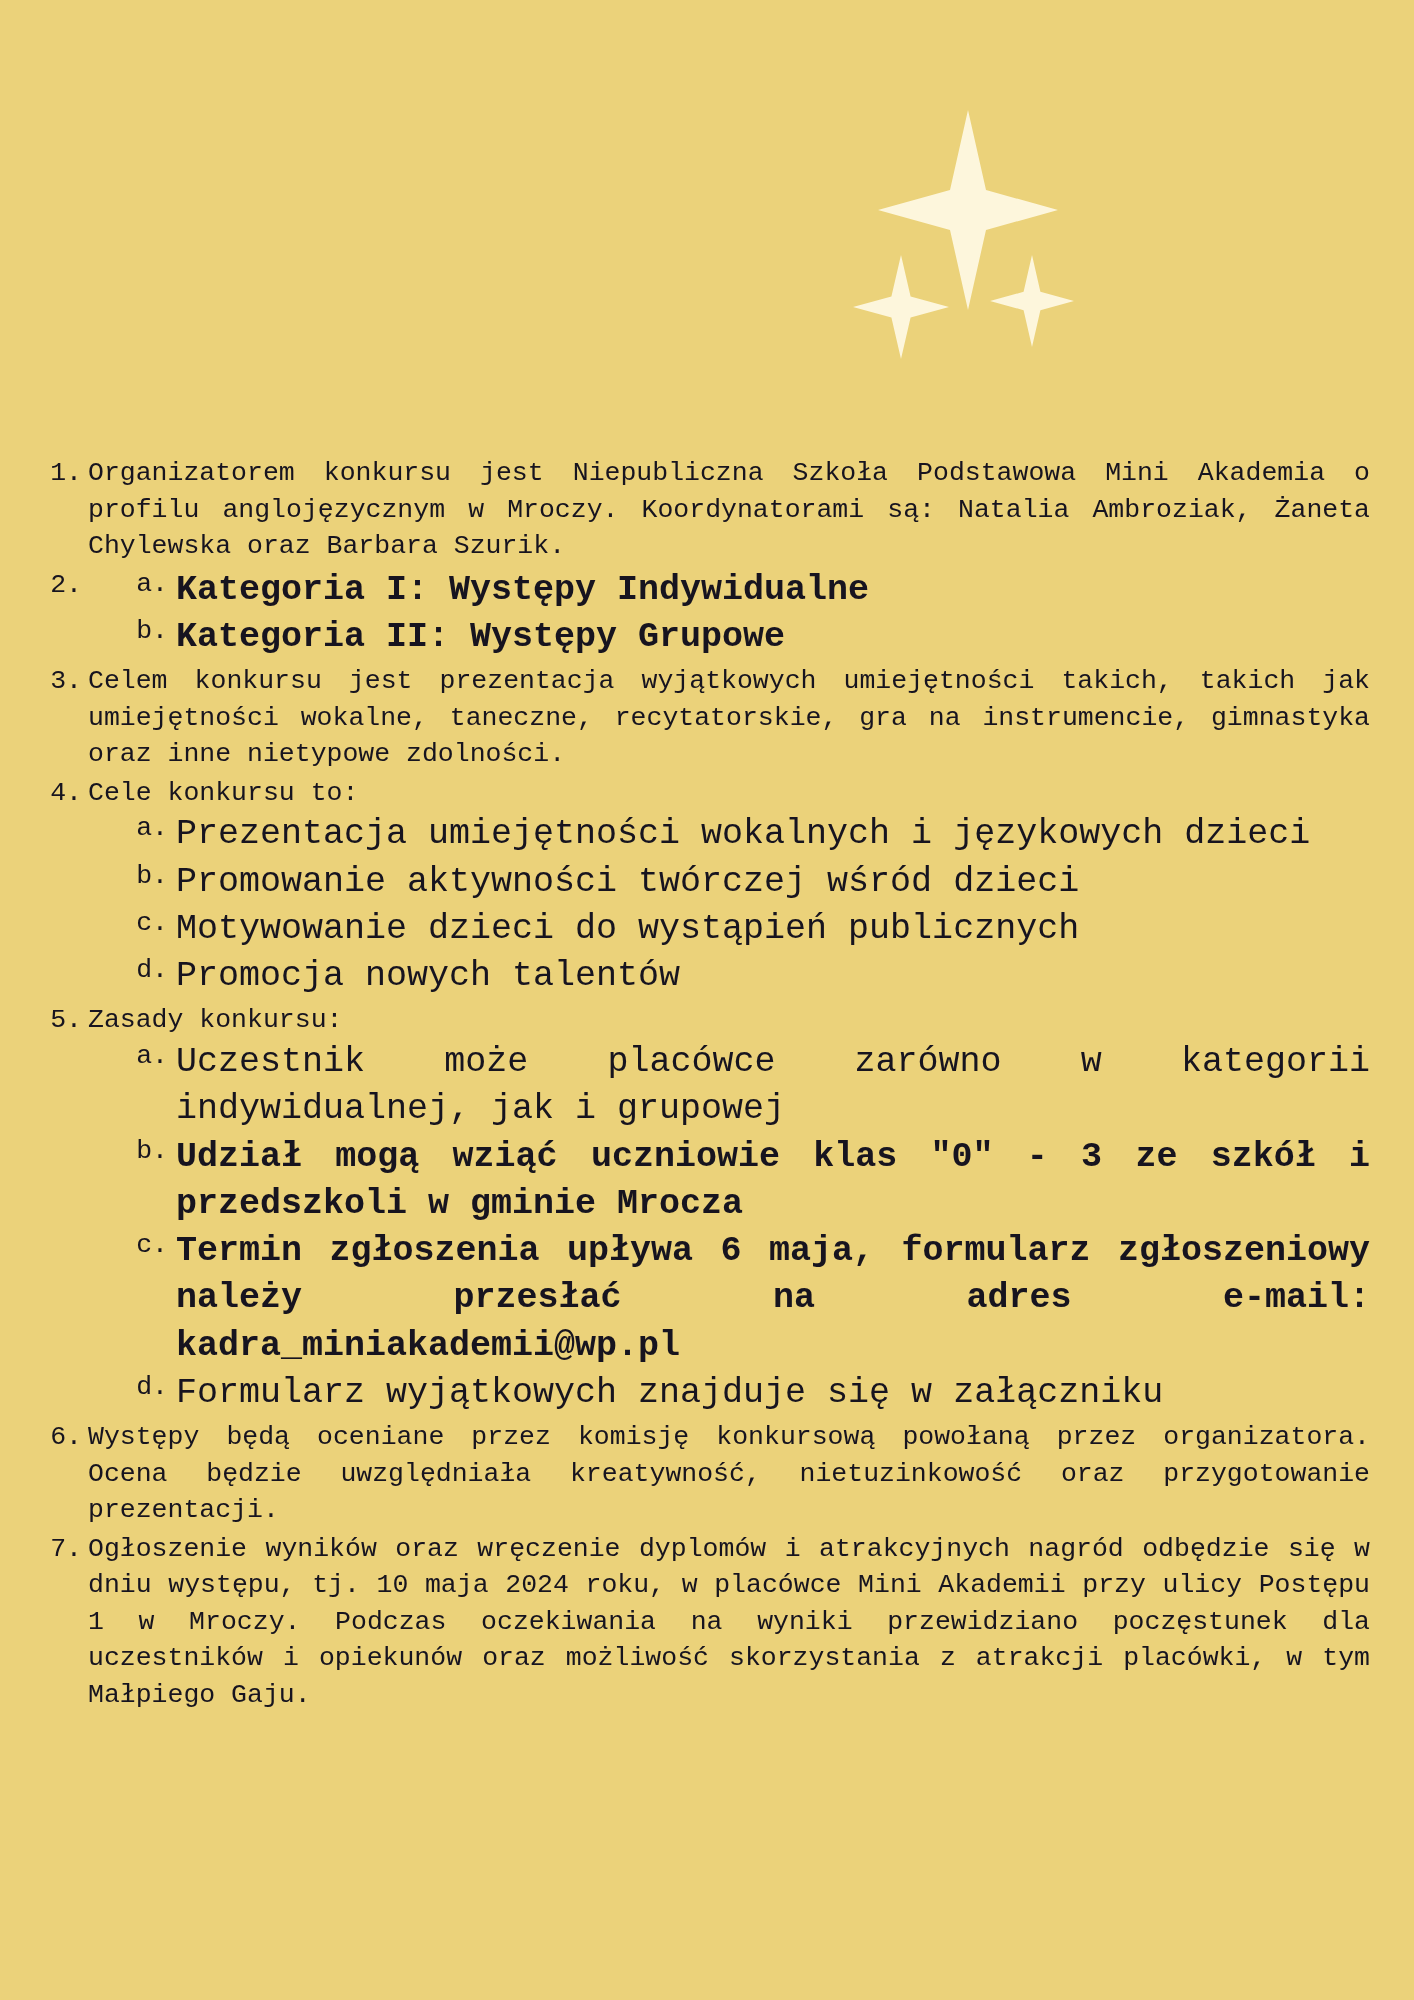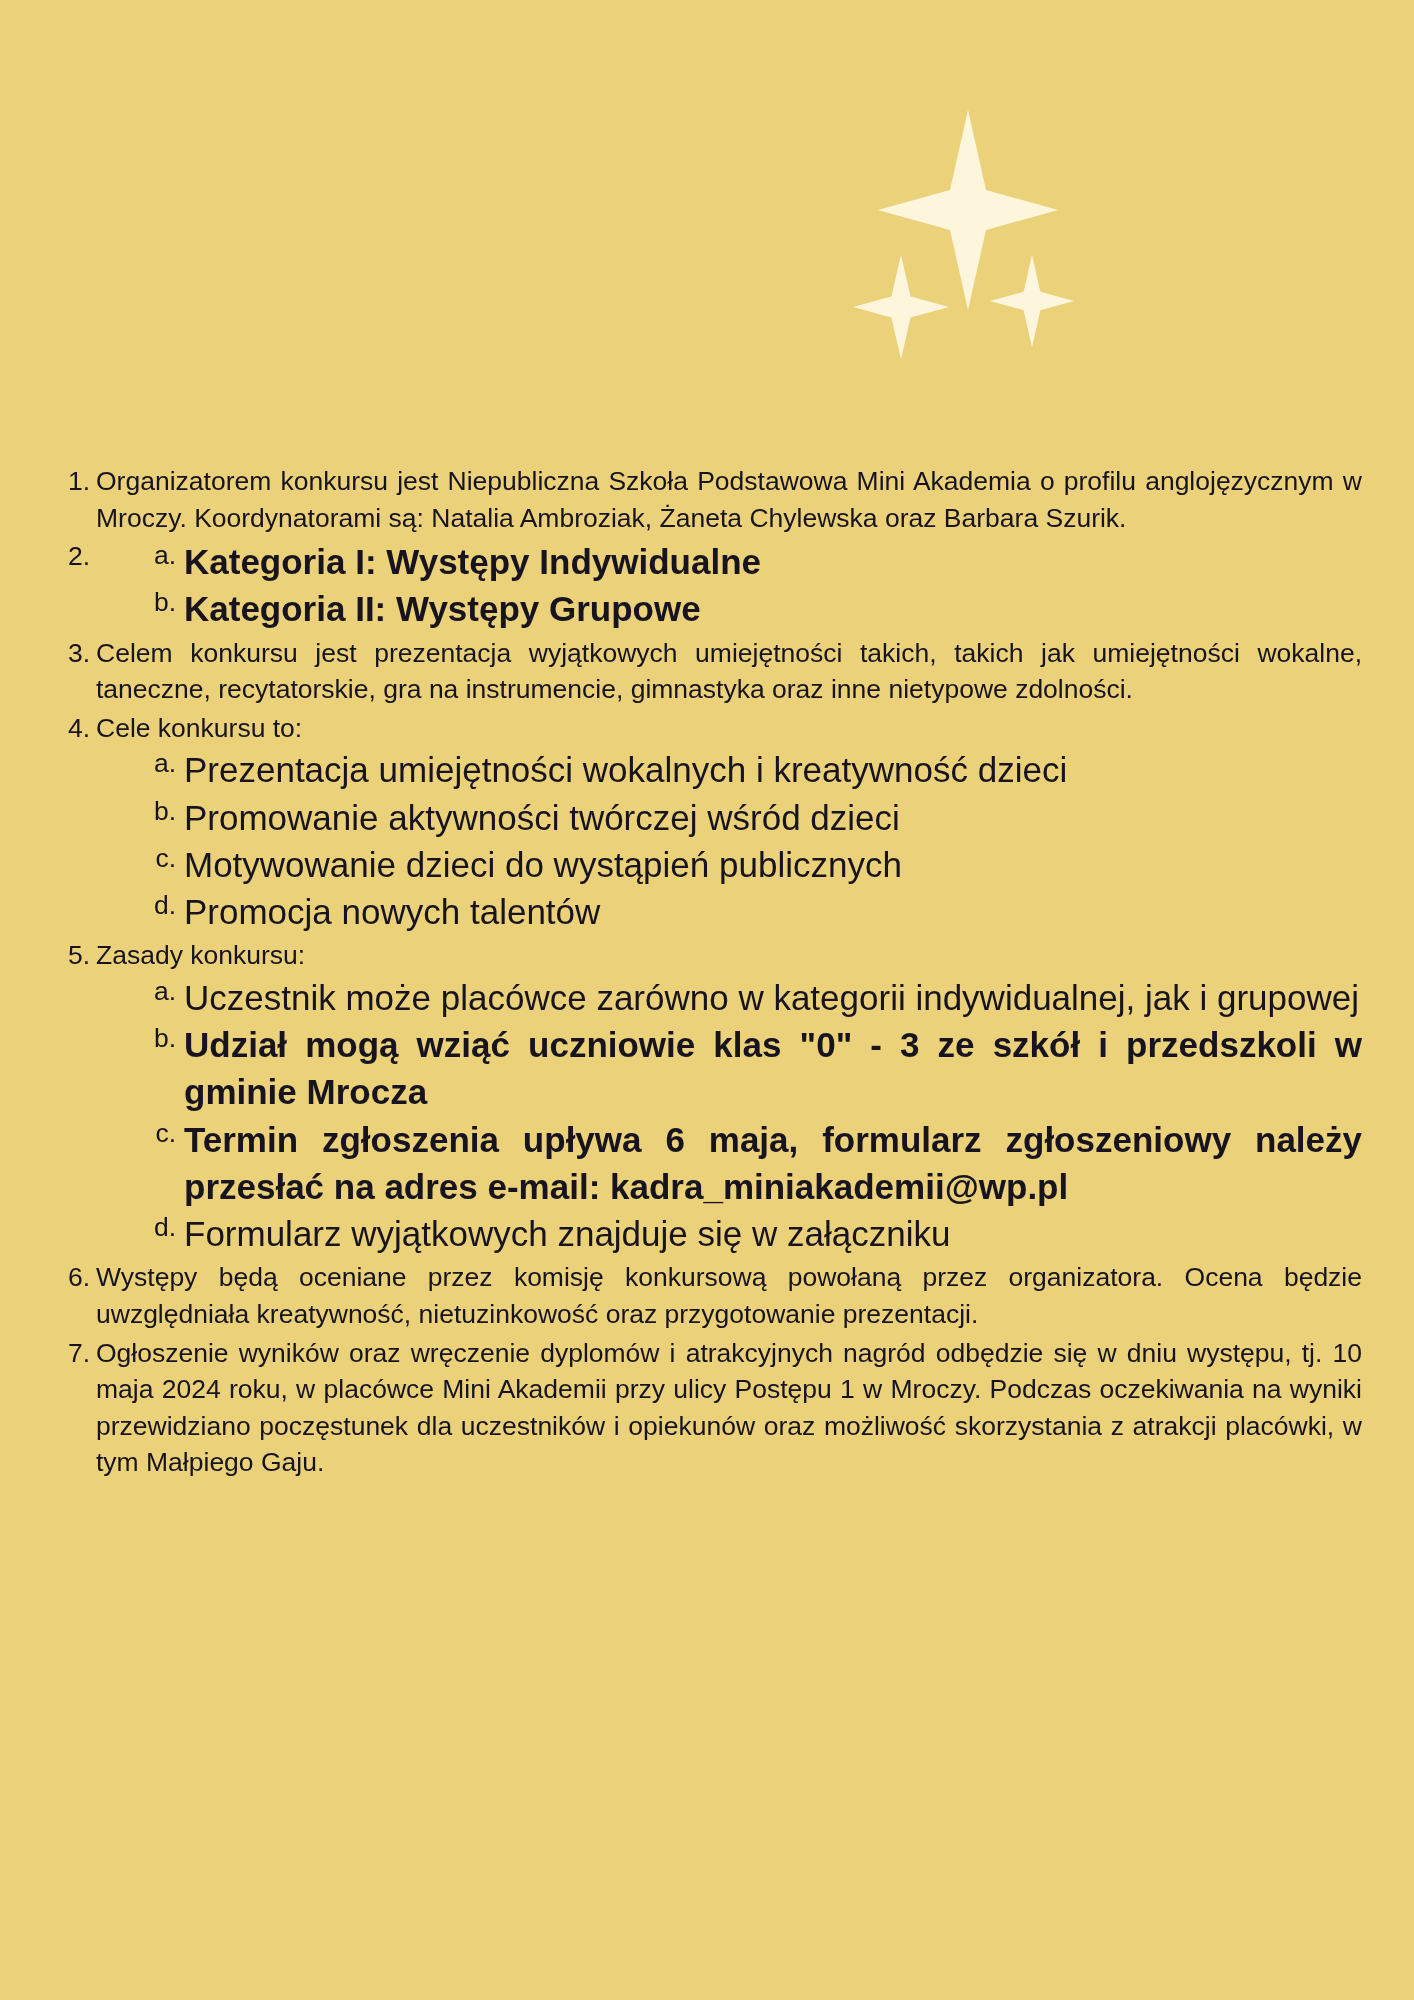--- a/index.html
+++ b/index.html
@@ -76,23 +76,24 @@
   
   .content {
     position: absolute;
     top: 455px;
     left: 48px;
     right: 44px;
   }
 
   ol.level1 {
     list-style: none;
-    margin: 8px;
+    margin: 0;
     padding: 0;
     counter-reset: lvl1;
+    font-family: Liberation Mono, monospace;
   }
   ol.level1 > li {
     counter-increment: lvl1;
     position: relative;
     padding-left: 40px;
     margin-bottom: 2px;
     font-size: 26.5px;
     line-height: 1.38;
     text-align: justify;
   }
@@ -149,21 +150,21 @@
 
 <div class="content">
   <ol class="level1" id="rules-list">
       <li><span>Organizatorem konkursu jest Niepubliczna Szkoła Podstawowa Mini Akademia o profilu anglojęzycznym w Mroczy. Koordynatorami są: Natalia Ambroziak, Żaneta Chylewska oraz Barbara Szurik.</span></li>
       <li><ol class="level2">
           <li><span class="bold">Kategoria I: Występy Indywidualne</span></li>
           <li><span class="bold">Kategoria II: Występy Grupowe</span></li>
         </ol></li>
       <li><span>Celem konkursu jest prezentacja wyjątkowych umiejętności takich, takich jak umiejętności wokalne, taneczne, recytatorskie, gra na instrumencie, gimnastyka oraz inne nietypowe zdolności.</span></li>
       <li><span>Cele konkursu to:</span><ol class="level2">
-          <li class="nojustify"><span>Prezentacja umiejętności wokalnych i kreatywność dzieci</span></li>
+          <li class="nojustify"><span>Prezentacja umiejętności wokalnych i językowych dzieci</span></li>
           <li class="nojustify"><span>Promowanie aktywności twórczej wśród dzieci</span></li>
           <li class="nojustify"><span>Motywowanie dzieci do wystąpień publicznych</span></li>
           <li class="nojustify"><span>Promocja nowych talentów</span></li>
         </ol></li>
       <li><span>Zasady konkursu:</span><ol class="level2">
           <li class="nojustify"><span>Uczestnik może placówce zarówno w kategorii indywidualnej, jak i grupowej</span></li>
           <li><span class="bold">Udział mogą wziąć uczniowie klas "0" - 3 ze szkół i przedszkoli w gminie Mrocza</span></li>
           <li><span class="bold">Termin zgłoszenia upływa 6 maja, formularz zgłoszeniowy należy przesłać na adres e-mail: kadra_miniakademii@wp.pl</span></li>
           <li class="nojustify"><span>Formularz wyjątkowych znajduje się w załączniku</span></li>
         </ol></li>

